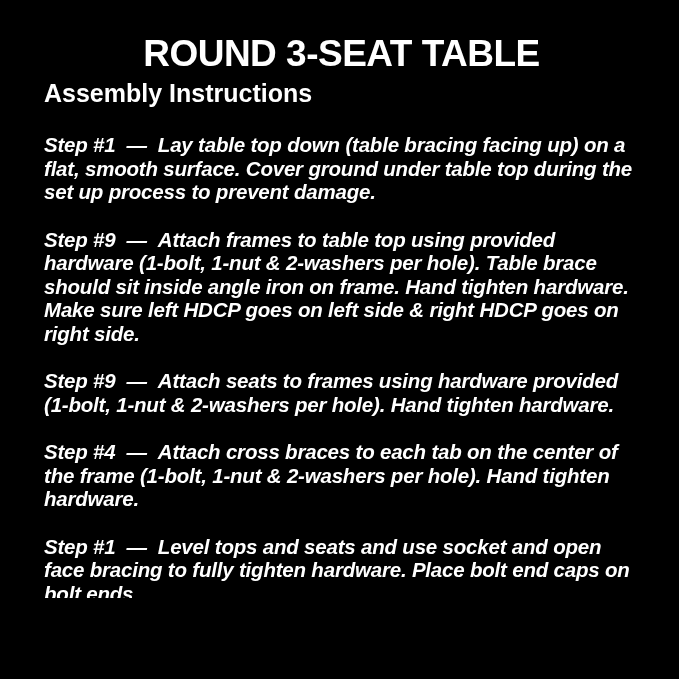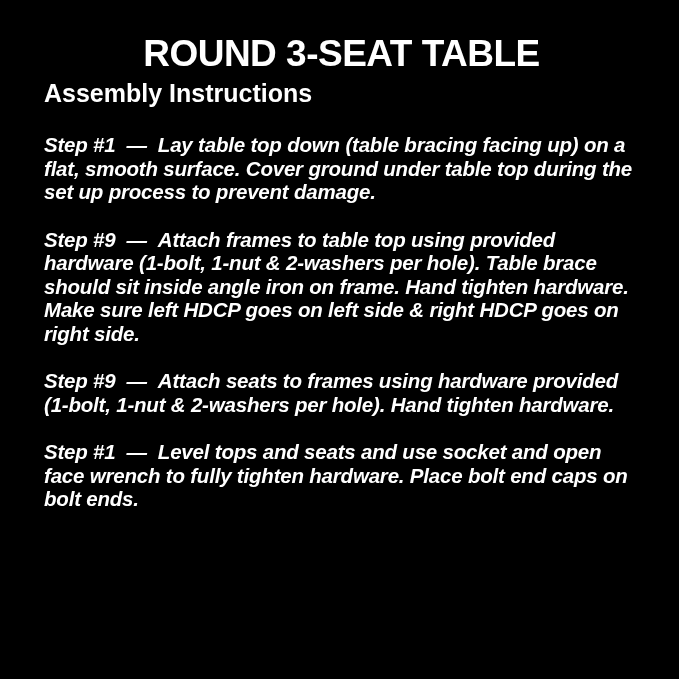--- a/index.html
+++ b/index.html
@@ -57,17 +57,18 @@
   <h1 class="title">ROUND 3-SEAT TABLE</h1>
   <h2 class="subtitle">Assembly Instructions</h2>
 
   <div class="steps">
     <p class="step"><span>Step #1</span><span class="dash">—</span><span>Lay table top down (table bracing facing up) on a flat, smooth surface. Cover ground under table top during the set up process to prevent damage.</span></p>
 
     <p class="step"><span>Step #9</span><span class="dash">—</span><span>Attach frames to table top using provided hardware (1-bolt, 1-nut &amp; 2-washers per hole). Table brace should sit inside angle iron on frame. Hand tighten hardware. Make sure left HDCP goes on left side &amp; right HDCP goes on right side.</span></p>
 
     <p class="step"><span>Step #9</span><span class="dash">—</span><span>Attach seats to frames using hardware provided (1-bolt, 1-nut &amp; 2-washers per hole). Hand tighten hardware.</span></p>
 
+    <p class="step"><span>Step #4</span><span class="dash">—</span><span>Attach cross braces to each tab on the center of the frame (1-bolt, 1-nut &amp; 2-washers per hole). Hand tighten hardware.</span></p>
 
 
-    <p class="step"><span>Step #1</span><span class="dash">—</span><span>Level tops and seats and use socket and open face wrench to fully tighten hardware. Place bolt end caps on bolt ends.</span></p>
+    <p class="step"><span>Step #1</span><span class="dash">—</span><span>Level tops and seats and use socket and open face bracing to fully tighten hardware. Place bolt end caps on bolt ends.</span></p>
   </div>
 </div>
 
 </body></html>

